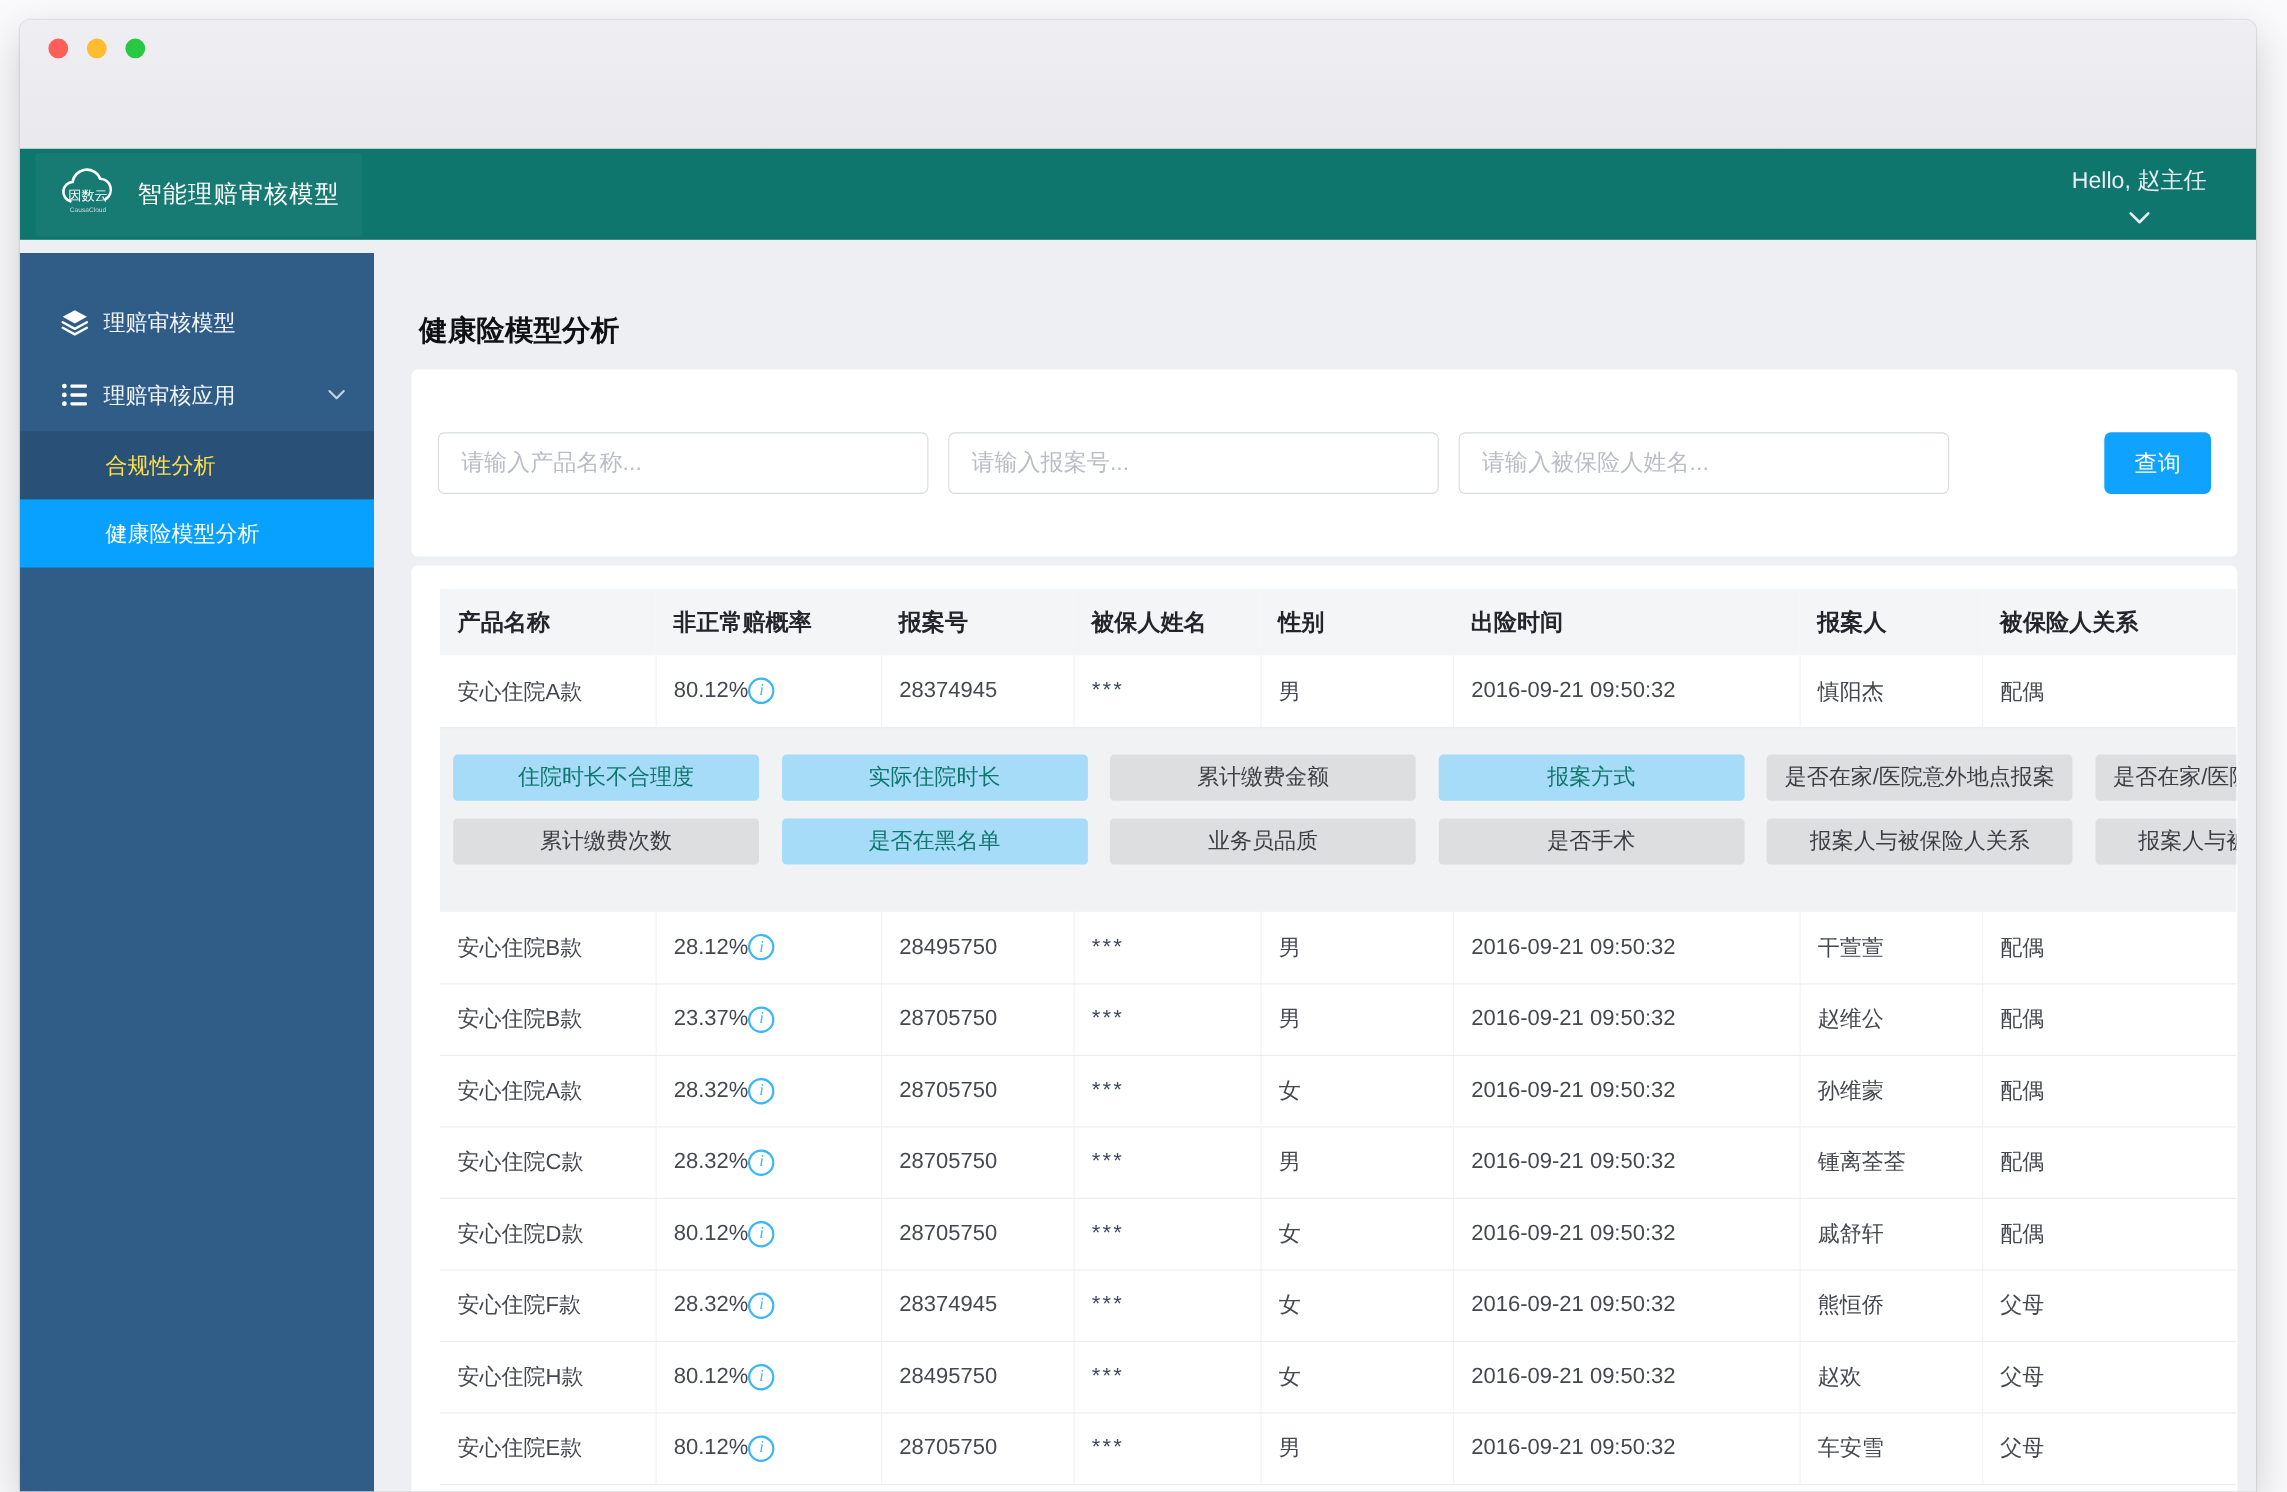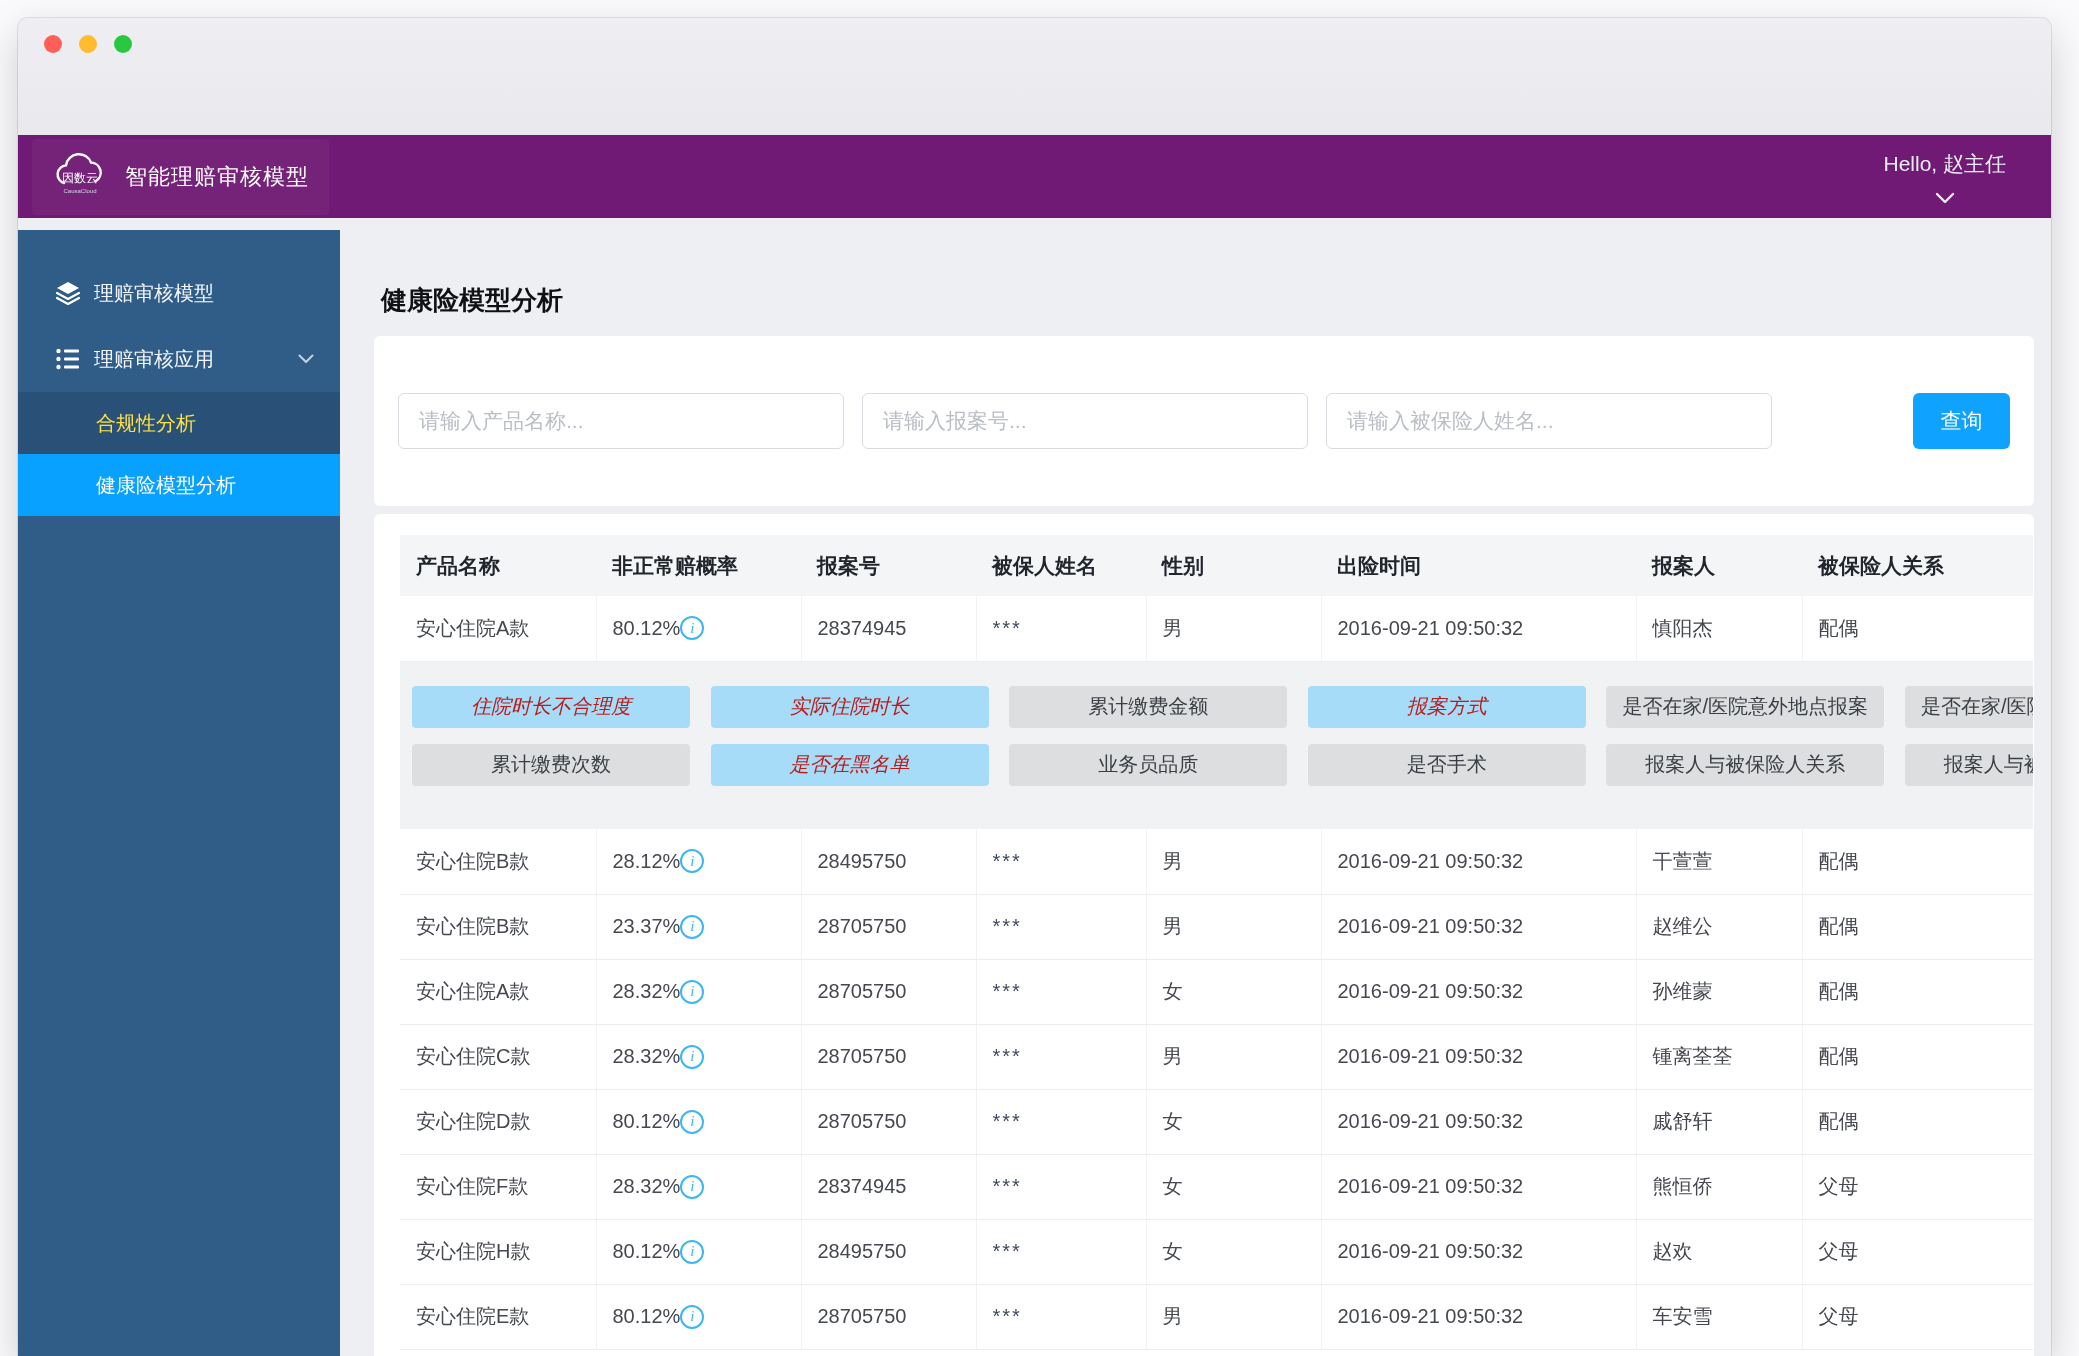--- a/index.html
+++ b/index.html
@@ -11,21 +11,21 @@
     border-radius:10px 10px 0 0; overflow:hidden; background:#edeff2;
     box-shadow:0 0 0 1px rgba(0,0,0,.09), 0 14px 40px rgba(0,0,0,.18); }
   .titlebar { height:117px; background:linear-gradient(#efeef2,#e9e8ec); position:relative; }
   .lights { position:absolute; left:26px; top:17px; display:flex; gap:17px; }
   .light { width:18px; height:18px; border-radius:50%; }
   .light.red { background:#ff5f57; }
   .light.yellow { background:#febc2e; }
   .light.green { background:#28c840; }
 
   
-  .navbar { height:83px; background:#701a75; display:flex; align-items:center; color:#fff; }
+  .navbar { height:83px; background:#0f766e; display:flex; align-items:center; color:#fff; }
   .brand-box { display:flex; align-items:center; gap:16px; margin-left:14px;
     background:rgba(255,255,255,.035); padding:10px 20px 10px 19px; border-radius:3px; }
   .logo { width:58px; height:56px; flex:0 0 auto; }
   .brand-title { font-size:22px; letter-spacing:1px; color:#ffffff; }
   .nav-right { margin-left:auto; padding-right:45px; display:flex; align-items:center; gap:14px;
     font-size:21px; color:#e9edf2;flex-direction:column; }
 
   
   .sidebar { position:absolute; left:0; top:212px; width:322px; bottom:0; background:#2f5d88;
     padding-top:30px; color:#fff; }
@@ -67,21 +67,21 @@
     font-size:15px; display:inline-flex; align-items:center; justify-content:center; cursor:pointer;
     font-family:"Liberation Serif","DejaVu Serif",serif; font-style:italic; }
   .info-ic::before { content:"i"; }
 
   
   tr.expand-row td { background:#f0f2f3; padding:24px 0 0 12px; height:168px; vertical-align:top;
     border-bottom:none; border-right:none; overflow:hidden; }
   .tag-row { white-space:nowrap; margin-bottom:16px; }
   .tag { display:inline-flex; width:278px; height:42px; align-items:center; justify-content:center;
     border-radius:4px; font-size:20px; margin-right:15px; cursor:pointer; }
-  .tag.blue { background:#a7dcf8; color:#b91c1c;font-style:italic; }
+  .tag.blue { background:#a7dcf8; color:#0f766e; }
   .tag.gray { background:#dcdedf; color:#3b3f45; }
 
   svg { display:block; }
 </style>
 </head>
 <body>
 
 <div class="window">
 
   <div class="titlebar">

